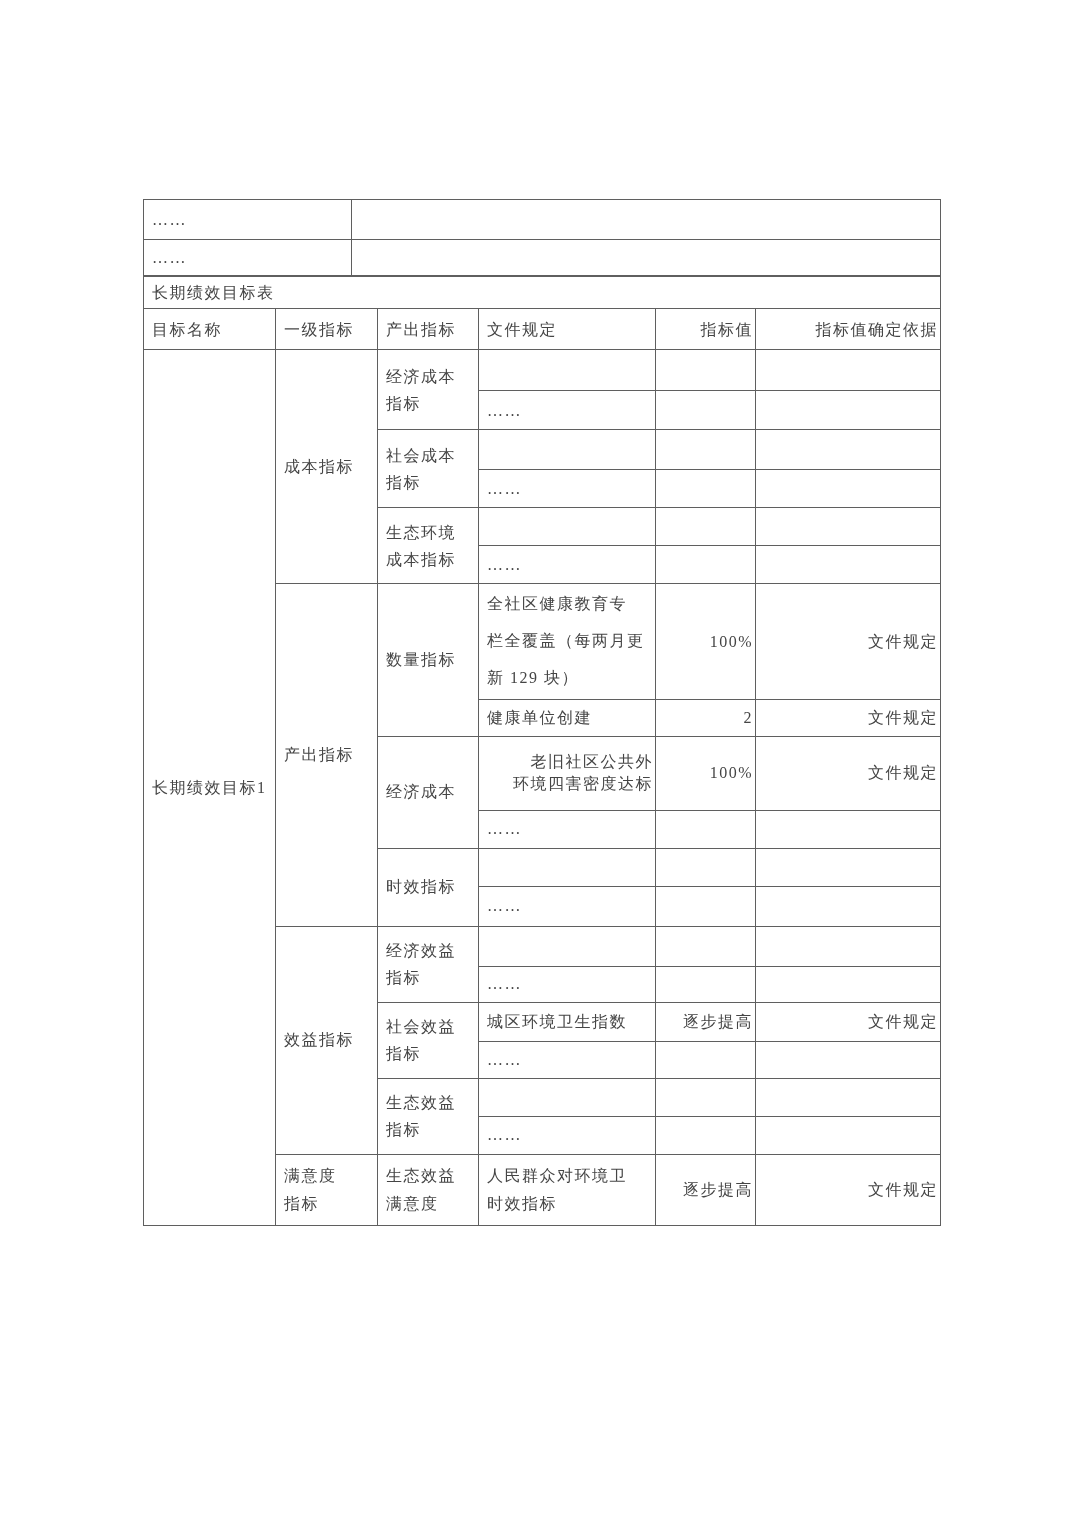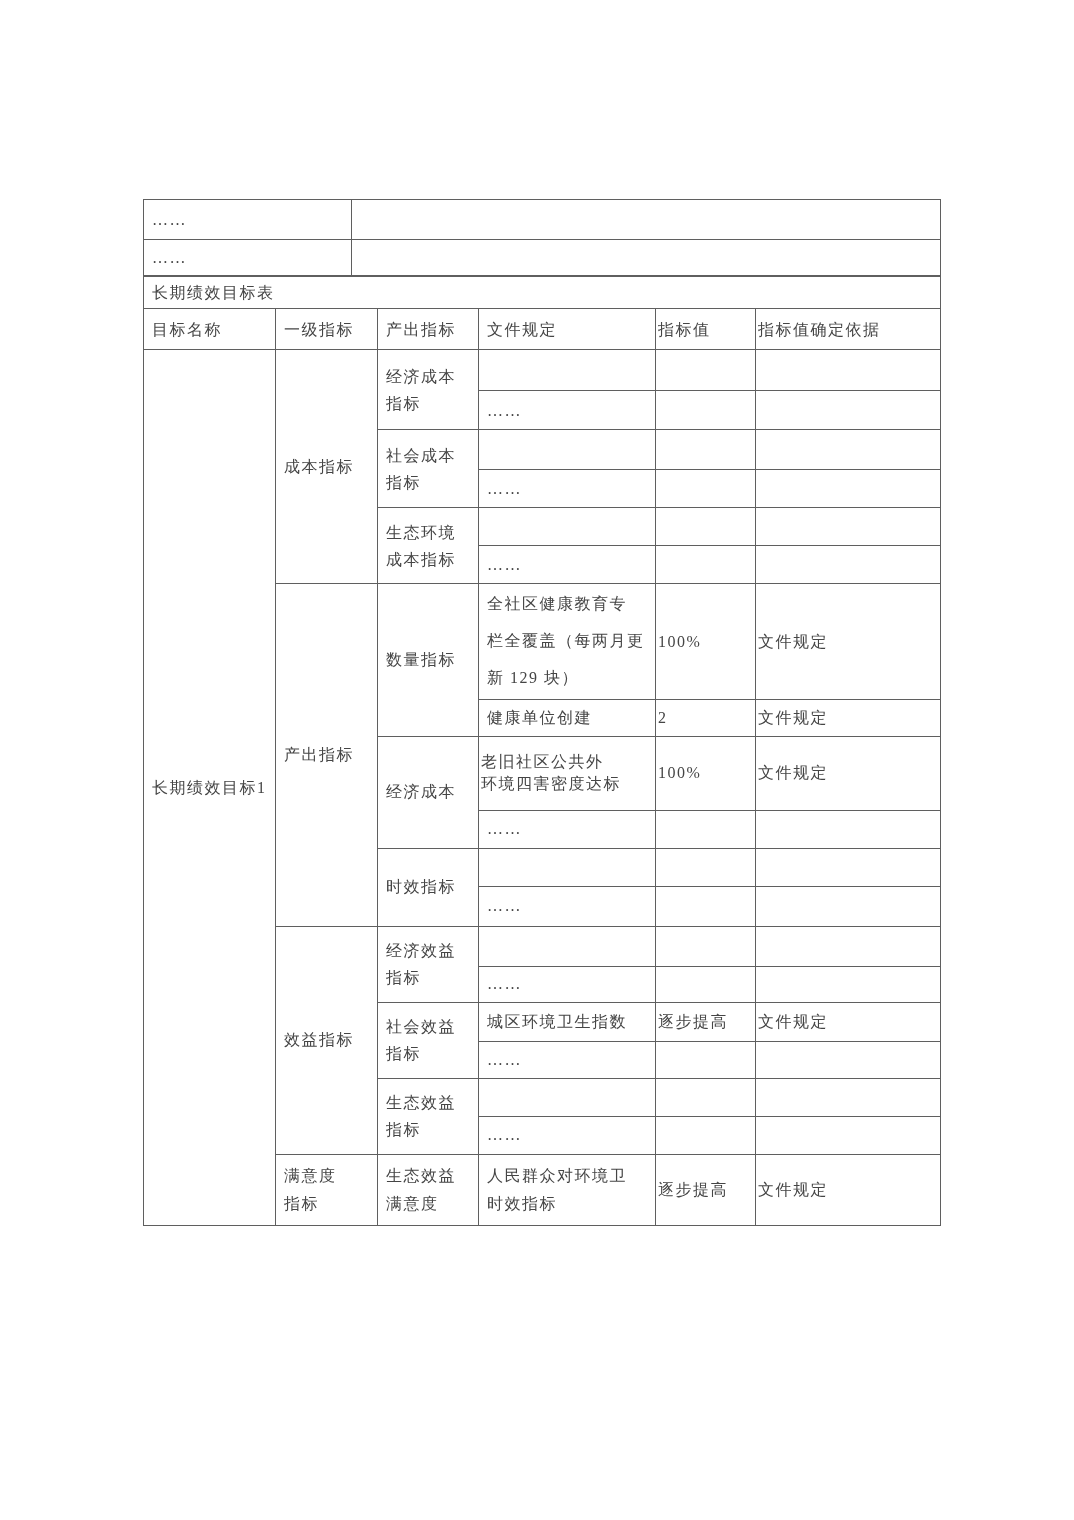--- a/index.html
+++ b/index.html
@@ -16,21 +16,21 @@
     border:1px solid #5f5f5f;
     font-size:16px;
     letter-spacing:1.5px;
     line-height:1.7;
     padding:2px 8px;
     vertical-align:middle;
     white-space:pre-line;
     overflow:hidden;
     word-break:break-all;
   }
-  td.c{text-align:left;padding:2px 2px;}
+  td.c{text-align:right;padding:2px 2px;}
   td.spacious{line-height:1.78;}
   td.wide{line-height:2.3;}
   td.tight{line-height:1.35;}
   .annual td{vertical-align:middle;}
 </style>
 </head>
 <body>
 
 <div class="sheet">
 

